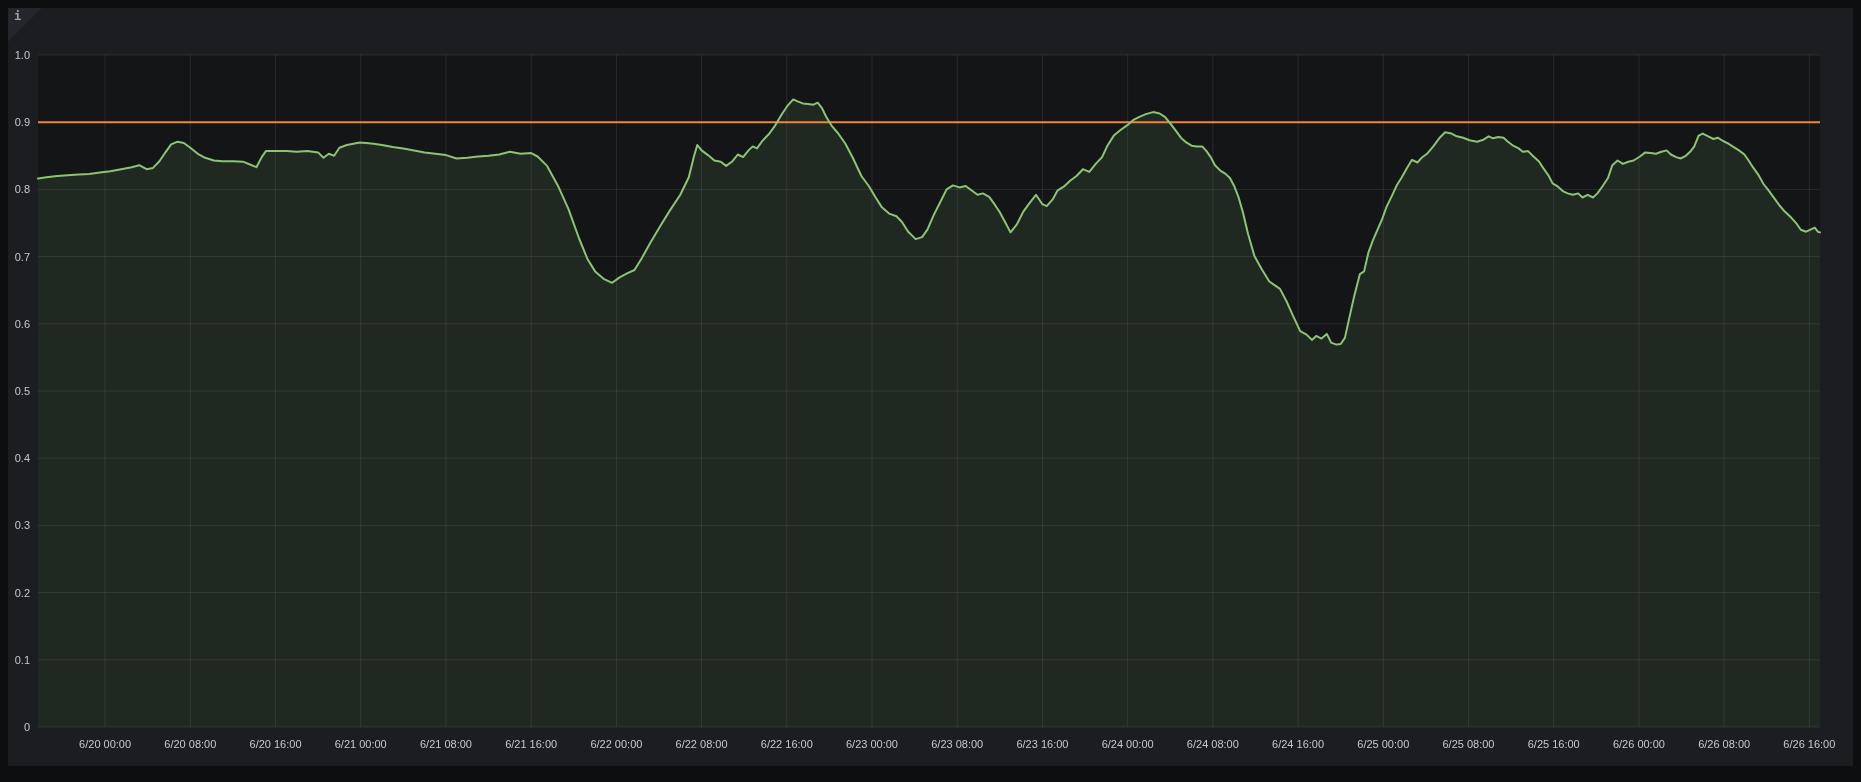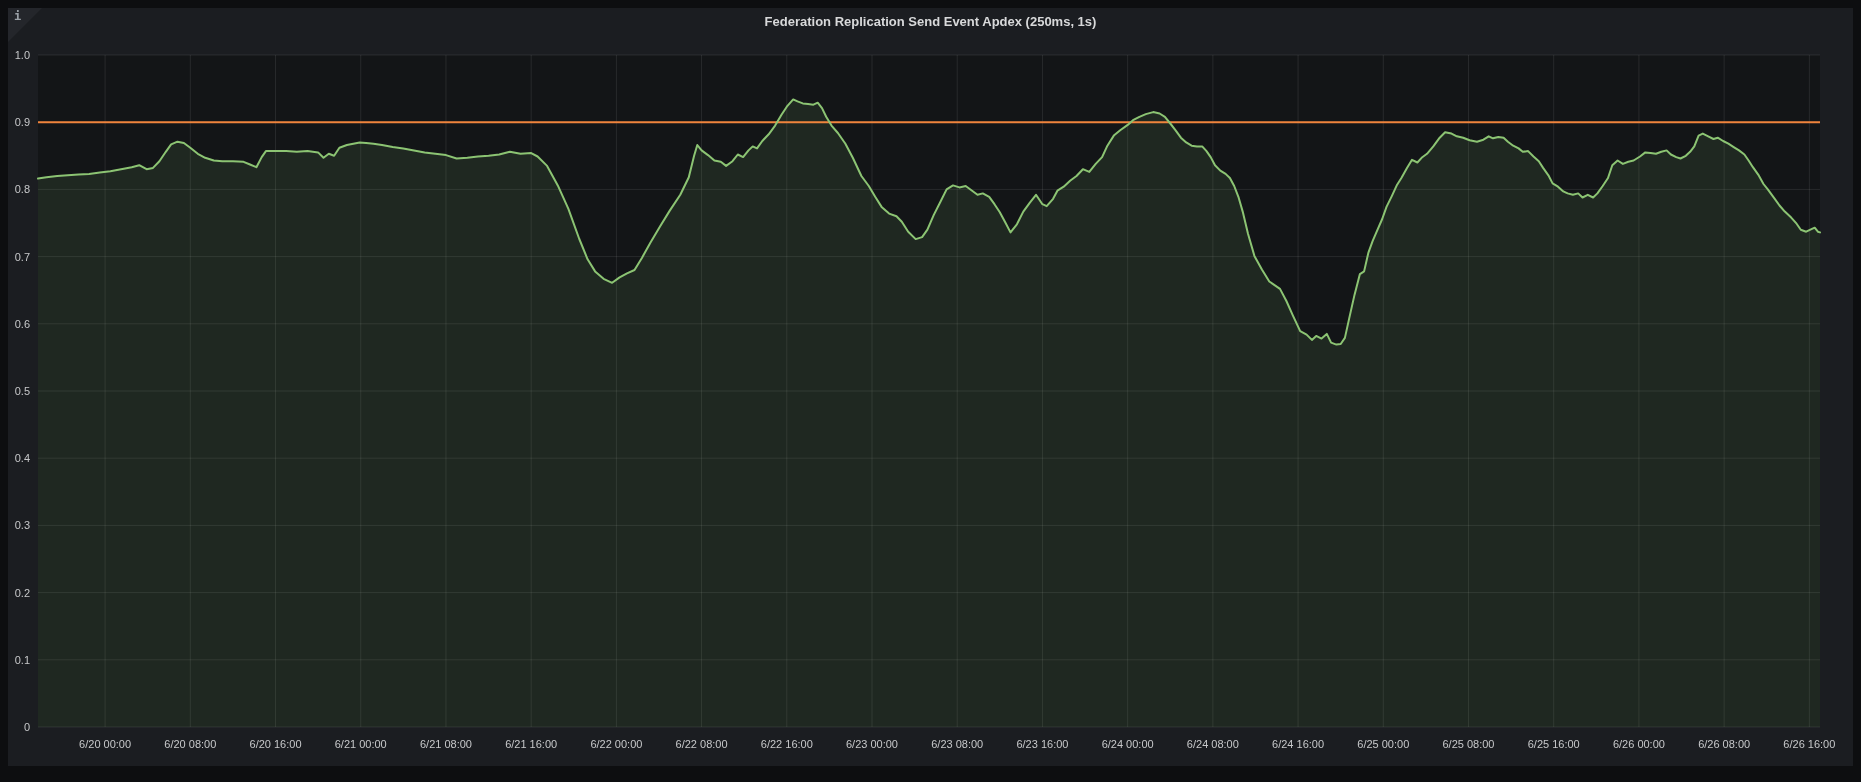--- a/index.html
+++ b/index.html
@@ -16,21 +16,20 @@
   svg text{font-family:"Liberation Sans",sans-serif;font-size:11px;fill:#c7c8ca;}
 </style>
 </head>
 <body>
 
 <div class="page">
   <div class="panel">
     <div class="info-corner">
       <span>i</span>
     </div>
-    <div class="panel-title">Federation Replication Send Event Apdex (250ms, 1s)</div>
   </div>
   <svg id="chart" width="1861" height="782" viewBox="0 0 1861 782">
       <rect x="38" y="55" width="1782" height="672" fill="#131517"></rect>
       <g>
         <line x1="38" x2="1820" y1="727" y2="727" stroke="rgba(255,255,255,0.09)" stroke-width="1"></line>
         <line x1="38" x2="1820" y1="659.8000000000001" y2="659.8000000000001" stroke="rgba(255,255,255,0.09)" stroke-width="1"></line>
         <line x1="38" x2="1820" y1="592.6" y2="592.6" stroke="rgba(255,255,255,0.09)" stroke-width="1"></line>
         <line x1="38" x2="1820" y1="525.4" y2="525.4" stroke="rgba(255,255,255,0.09)" stroke-width="1"></line>
         <line x1="38" x2="1820" y1="458.2" y2="458.2" stroke="rgba(255,255,255,0.09)" stroke-width="1"></line>
         <line x1="38" x2="1820" y1="391" y2="391" stroke="rgba(255,255,255,0.09)" stroke-width="1"></line>

